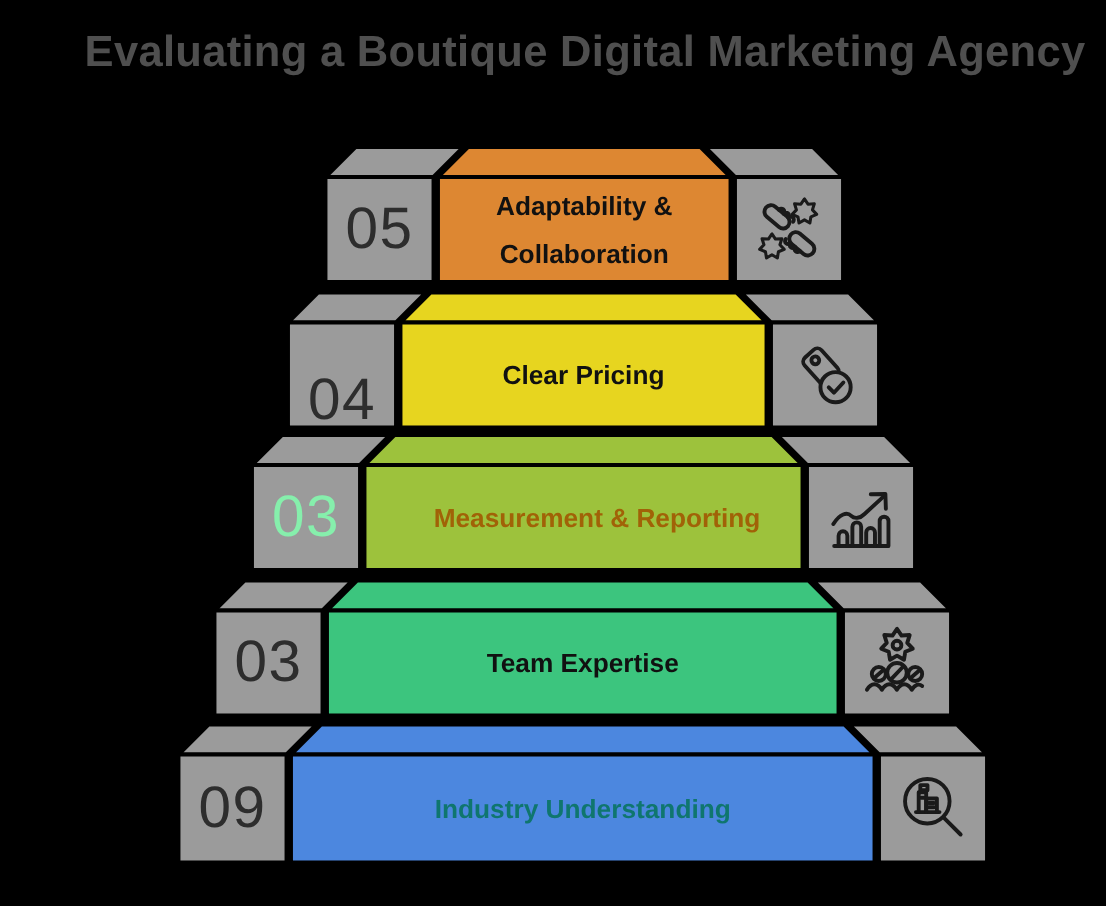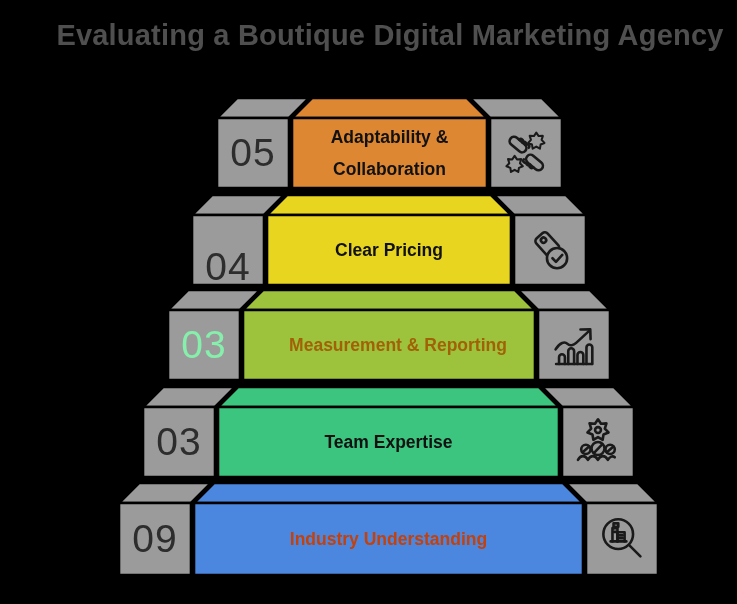--- a/index.html
+++ b/index.html
@@ -122,21 +122,21 @@
             <circle cx="24" cy="13" r="2.7"></circle>
             <circle fill="#9B9B9B" cx="12.8" cy="30.8" r="4.3"></circle>
             <circle fill="#9B9B9B" cx="35.2" cy="30.8" r="4.3"></circle>
             <circle fill="#9B9B9B" cx="24" cy="30" r="6"></circle>
             <path d="M9.8,33.4 L15.8,28.2 M20.6,33.8 L27.4,26.6 M32.2,33.4 L38.2,28.2"></path>
             <path d="M5.5,40.5 c2.6,-4.6 6.6,-4.6 9.2,0 c2.6,-4.6 6.6,-4.6 9.2,0 c2.6,-4.6 6.6,-4.6 9.2,0 c1.8,-3.2 4.4,-4 6.4,-2.4"></path>
           </g>
         </svg>
       </div>
       <div class="num" style="left: 119px; top: 503px; width: 72px; height: 72px; color: rgb(45, 45, 45);">09</div>
-      <div class="lbl" style="left: 194px; top: 503px; width: 389px; height: 72px; color: #c2410c;">Industry Understanding</div>
+      <div class="lbl" style="left: 194px; top: 503px; width: 389px; height: 72px; color: #0f766e;">Industry Understanding</div>
       <div class="icon-box" style="left: 586px; top: 503px; width: 72px; height: 72px; display: flex; align-items: center; justify-content: center;">
         <svg viewBox="0 0 48 48" width="52" height="52">
           <g fill="none" stroke="#1A1A1A" stroke-width="2.4" stroke-linecap="round" stroke-linejoin="round">
             <circle cx="20.5" cy="19.5" r="13.7"></circle>
             <path d="M30.6,29.6 L41,40"></path>
             <path d="M13.5,26.2 H28"></path>
             <path d="M15.2,26.2 V14 H19.8 V26.2"></path>
             <path d="M19.8,26.2 V17.8 H26.4 V26.2"></path>
             <path d="M21.3,20.6 h3.4 M21.3,23.2 h3.4 M16.6,17.4 h1.8"></path>
             <path d="M16.2,14 V9.6 h4.4 v3.2 h-4.4"></path>

